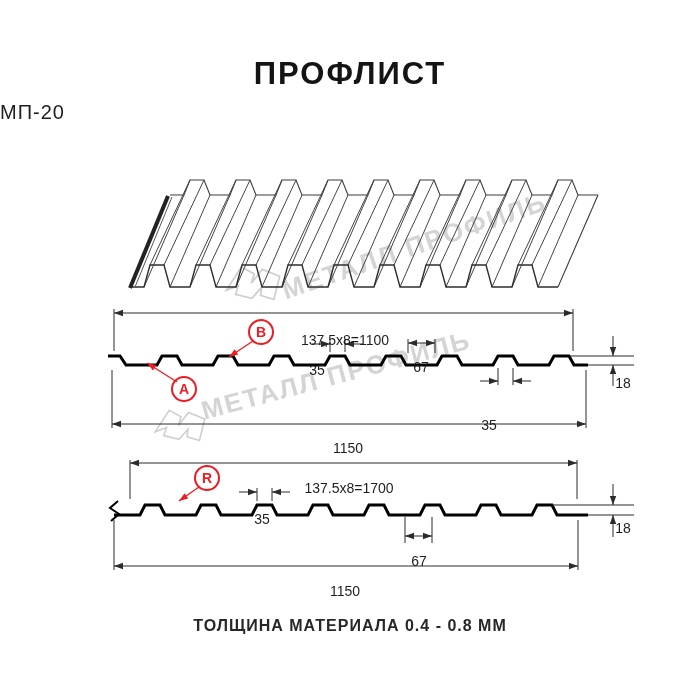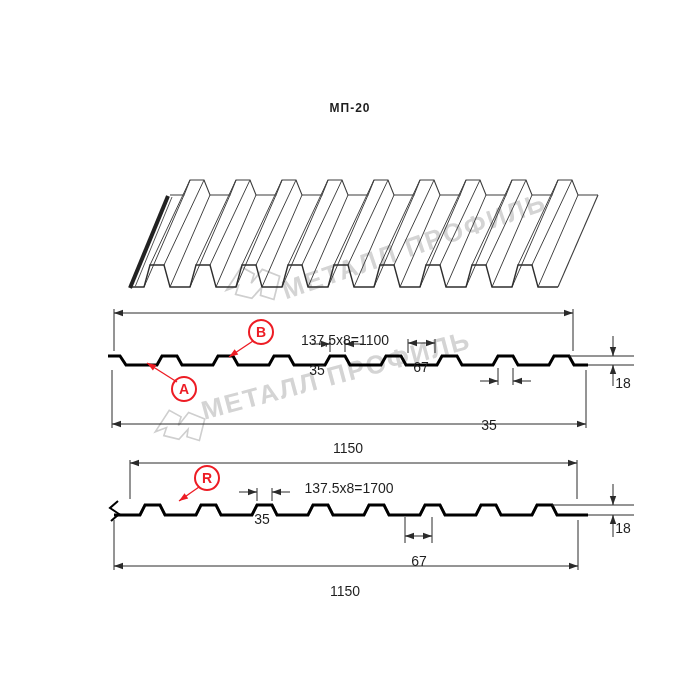--- a/index.html
+++ b/index.html
@@ -1,21 +1,21 @@
 <!DOCTYPE html>
 <html style="--red: #ed1c24; --wm: #d4d4d4;"><head>
 <meta charset="utf-8">
 <style>
   html,body{margin:0;padding:0;background:#fff;}
   .stage{position:relative;width:700px;height:700px;background:#fff;overflow:hidden;
          font-family:"Liberation Sans","DejaVu Sans",sans-serif;}
   .title{position:absolute;top:56px;left:0;width:700px;text-align:center;
          font-size:31px;font-weight:800;letter-spacing:2px;color:#141414;}
-  .subtitle{position:absolute;top:101px;left:0;width:700px;text-align:center;
-         font-size:12px;font-weight:700;letter-spacing:1px;color:#1e1e1e;}
+  .subtitle{position:absolute;top:101px;left:0;width:700px;text-align:left;
+         font-size:20px;font-weight:400;letter-spacing:1px;color:#1e1e1e;}
   .footer{position:absolute;top:617px;left:0;width:700px;text-align:center;
          font-size:16px;font-weight:600;letter-spacing:1px;color:#272727;}
   .wm-text{position:absolute;font-size:26px;font-weight:700;letter-spacing:2px;
          color:var(--wm,#d4d4d4);white-space:nowrap;}
   #wmtext1{left:283px;top:276px;transform:rotate(-19deg);transform-origin:0 50%;}
   #wmtext2{left:202px;top:396px;transform:rotate(-15deg);transform-origin:0 50%;}
   .wm-logo{position:absolute;}
   #wmlogo1{left:224px;top:262px;}
   #wmlogo2{left:153px;top:406px;}
   #draw{position:absolute;left:0;top:0;}
@@ -24,20 +24,21 @@
   .marker{position:absolute;width:22px;height:22px;border:2px solid var(--red,#ed1c24);
        border-radius:50%;color:var(--red,#ed1c24);font-size:14px;font-weight:700;
        display:flex;align-items:center;justify-content:center;
        transform:translate(-50%,-50%);line-height:1;}
 </style>
 </head>
 <body>
 
 <div class="stage">
 
+  <div class="title">ПРОФЛИСТ</div>
   <div class="subtitle">МП-20</div>
 
   <svg id="wmlogo1" class="wm-logo" width="58" height="46" viewBox="0 0 100 78">
     <polygon points="4,48 30,8 52,20 47,36 66,12 96,24 86,64 63,57 65,43 48,62 20,55 25,40" fill="none" stroke="#cfcfcf" stroke-width="3"></polygon>
   </svg>
   <span id="wmtext1" class="wm-text">МЕТАЛЛ ПРОФИЛЬ</span>
 
   <svg id="wmlogo2" class="wm-logo" width="54" height="42" viewBox="0 0 100 78">
     <polygon points="4,48 30,8 52,20 47,36 66,12 96,24 86,64 63,57 65,43 48,62 20,55 25,40" fill="none" stroke="#cfcfcf" stroke-width="3"></polygon>
   </svg>
@@ -171,13 +172,14 @@
   <span class="marker" style="left:184px;top:389px">А</span>
   <span class="marker" style="left:261px;top:332px">В</span>
 
   <span class="dim" style="left:349px;top:452px">137.5x8=1700</span>
   <span class="dim" style="left:262px;top:483px">35</span>
   <span class="dim" style="left:419px;top:525px">67</span>
   <span class="dim" style="left:623px;top:492px">18</span>
   <span class="dim" style="left:345px;top:555px">1150</span>
   <span class="marker" style="left:207px;top:478px">R</span>
 
+  <div class="footer">ТОЛЩИНА МАТЕРИАЛА 0.4 - 0.8 ММ</div>
 </div>
 
 </body></html>

